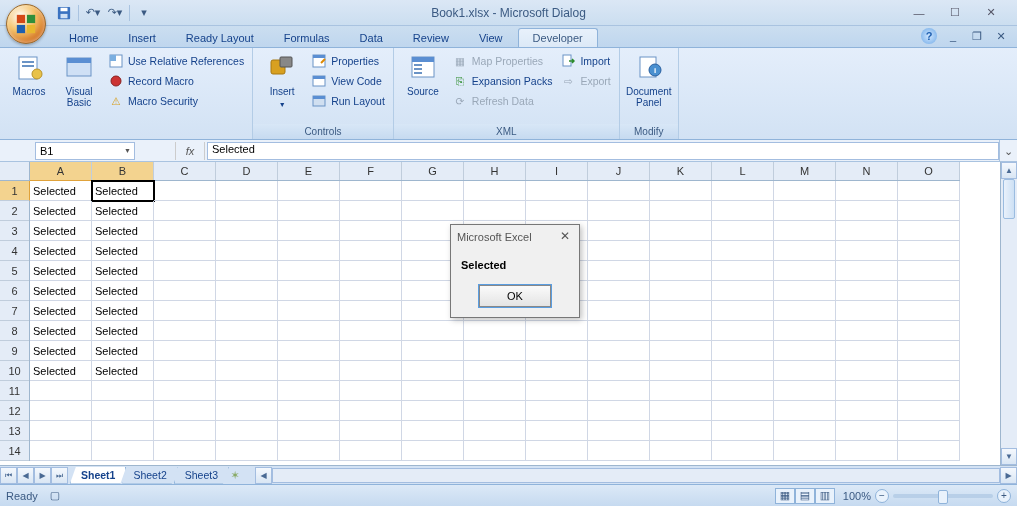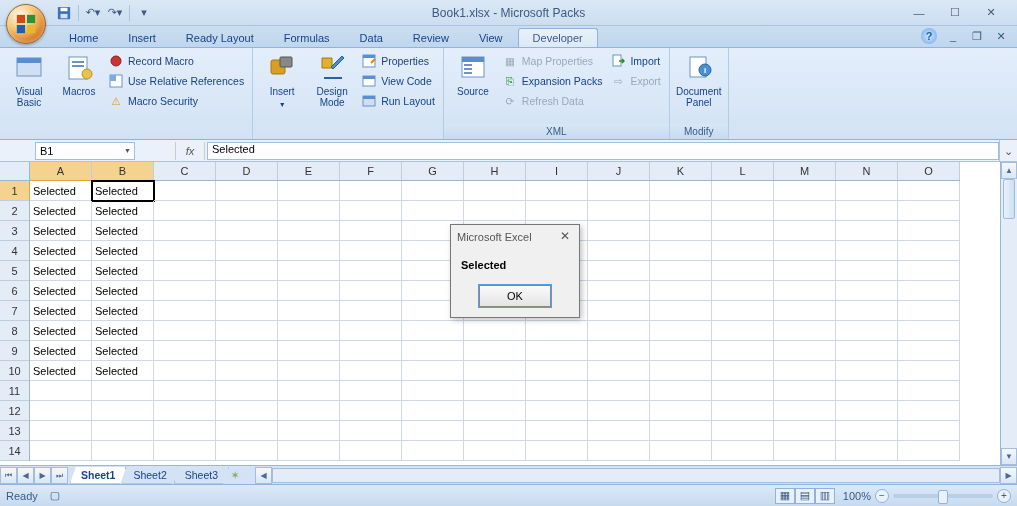--- a/index.html
+++ b/index.html
@@ -110,21 +110,21 @@
           <rect x="4" y="2" width="8" height="4" fill="#fff"></rect>
           <rect x="4" y="9" width="8" height="5" fill="#cfe0f5"></rect>
         </svg>
       </div>
     <div class="qat-sep"></div>
     <div class="qat-btn">↶▾</div>
     <div class="qat-btn">↷▾</div>
     <div class="qat-sep"></div>
     <div class="qat-btn">▾</div>
   </div>
-  <div class="title-text">Book1.xlsx - Microsoft Packs</div>
+  <div class="title-text">Book1.xlsx - Microsoft Dialog</div>
   <div class="win-controls">
     <div>―</div>
     <div>☐</div>
     <div>✕</div>
   </div>
 </div>
 
 <div class="tab-row">
   <div id="tabs-container" style="display:flex;">
       <div class="tab">Home</div>
@@ -143,55 +143,55 @@
     <div>✕</div>
   </div>
 </div>
 
 <div class="ribbon">
   <div class="group">
     <div class="group-body">
       <div class="big-btn">
         <div class="icon-box">
             <svg width="28" height="28" viewBox="0 0 28 28">
-              <rect x="2" y="4" width="24" height="18" fill="#cfe0f5" stroke="#6a93c5"></rect>
-              <rect x="2" y="4" width="24" height="5" fill="#5a8ed2"></rect>
-              <text x="14" y="20" font-size="8" text-anchor="middle" fill="#2a5a9e"></text>
-            </svg>
-          </div>
-        <span>Visual Basic</span>
-      </div>
-      <div class="big-btn">
-        <div class="icon-box">
-            <svg width="28" height="28" viewBox="0 0 28 28">
               <rect x="4" y="3" width="18" height="22" fill="#fff" stroke="#6a93c5"></rect>
               <rect x="7" y="7" width="12" height="2" fill="#6a93c5"></rect>
               <rect x="7" y="11" width="12" height="2" fill="#6a93c5"></rect>
               <circle cx="22" cy="20" r="5" fill="#e8c24a" stroke="#b8922a"></circle>
             </svg>
           </div>
         <span>Macros</span>
       </div>
+      <div class="big-btn">
+        <div class="icon-box">
+            <svg width="28" height="28" viewBox="0 0 28 28">
+              <rect x="2" y="4" width="24" height="18" fill="#cfe0f5" stroke="#6a93c5"></rect>
+              <rect x="2" y="4" width="24" height="5" fill="#5a8ed2"></rect>
+              <text x="14" y="20" font-size="8" text-anchor="middle" fill="#2a5a9e"></text>
+            </svg>
+          </div>
+        <span>Visual Basic</span>
+      </div>
       <div class="stack">
-        <div class="small-btn">
-            <div class="si">
-              <svg width="14" height="14">
-                <circle cx="7" cy="7" r="5" fill="#c33" stroke="#822"></circle>
-              </svg>
-            </div>
-            <span>Record Macro</span>
-          </div>
         <div class="small-btn">
             <div class="si">
               <svg width="14" height="14">
                 <rect x="1" y="1" width="12" height="12" fill="#fff" stroke="#6a93c5"></rect>
                 <rect x="1" y="1" width="6" height="6" fill="#7aaee0"></rect>
               </svg>
             </div>
             <span>Use Relative References</span>
+          </div>
+        <div class="small-btn">
+            <div class="si">
+              <svg width="14" height="14">
+                <circle cx="7" cy="7" r="5" fill="#c33" stroke="#822"></circle>
+              </svg>
+            </div>
+            <span>Record Macro</span>
           </div>
         <div class="small-btn">
             <div class="si" style="color:#d8a020;">⚠</div>
             <span>Macro Security</span>
           </div>
       </div>
     </div>
   </div>
 
   <div class="group">
@@ -199,30 +199,20 @@
       <div class="big-btn">
         <div class="icon-box">
             <svg width="28" height="28" viewBox="0 0 28 28">
               <rect x="3" y="6" width="14" height="14" fill="#d8a020" stroke="#a87810" rx="2"></rect>
               <rect x="12" y="3" width="12" height="10" fill="#888" stroke="#555" rx="1"></rect>
             </svg>
           </div>
         <span>Insert</span>
           <span style="font-size:7px;">▼</span>
       </div>
-      <div class="big-btn">
-        <div class="icon-box">
-            <svg width="28" height="28" viewBox="0 0 28 28">
-              <polygon points="4,4 14,4 14,14 4,14" fill="#e0b030" stroke="#a87810"></polygon>
-              <polygon points="13,13 24,2 26,4 15,15" fill="#4a90d0" stroke="#2a60a0"></polygon>
-              <line x1="6" y1="24" x2="24" y2="24" stroke="#2a60a0" stroke-width="2"></line>
-            </svg>
-          </div>
-        <span>Design Mode</span>
-      </div>
       <div class="stack">
         <div class="small-btn">
             <div class="si">
               <svg width="14" height="14">
                 <rect x="1" y="1" width="12" height="12" fill="#fff" stroke="#6a93c5"></rect>
                 <rect x="1" y="1" width="12" height="3" fill="#5a8ed2"></rect>
                 <path d="M9 9 L13 5" stroke="#d80" stroke-width="2"></path>
               </svg>
             </div>
             <span>Properties</span>
@@ -240,20 +230,21 @@
             <div class="si">
               <svg width="14" height="14">
                 <rect x="1" y="2" width="12" height="10" fill="#d0dff0" stroke="#6a93c5"></rect>
                 <rect x="1" y="2" width="12" height="3" fill="#5a8ed2"></rect>
               </svg>
             </div>
             <span>Run Layout</span>
           </div>
       </div>
     </div>
+    <div class="group-label">Controls</div>
   </div>
 
   <div class="group">
     <div class="group-body">
       <div class="big-btn">
         <div class="icon-box">
             <svg width="28" height="28" viewBox="0 0 28 28">
               <rect x="3" y="3" width="22" height="20" fill="#fff" stroke="#6a93c5"></rect>
               <rect x="3" y="3" width="22" height="5" fill="#5a8ed2"></rect>
               <rect x="5" y="10" width="8" height="2" fill="#6a93c5"></rect>

